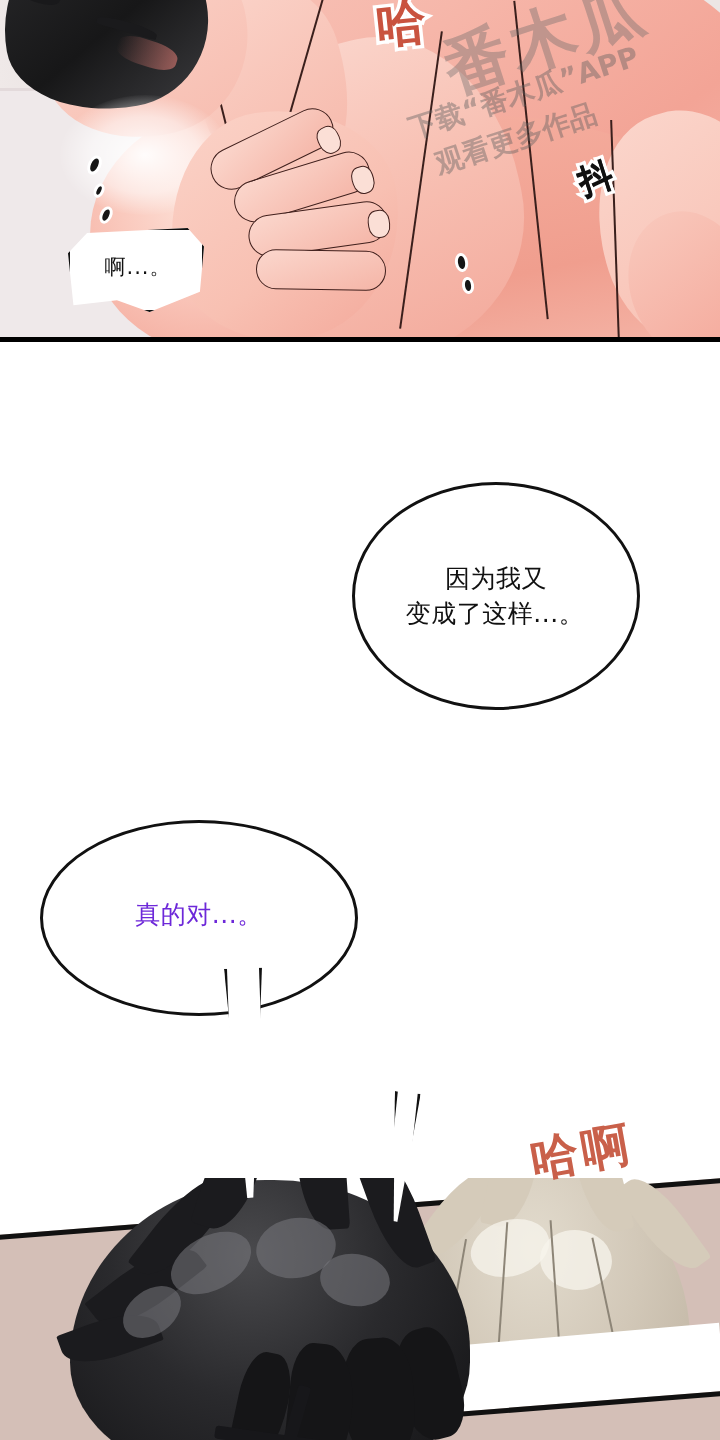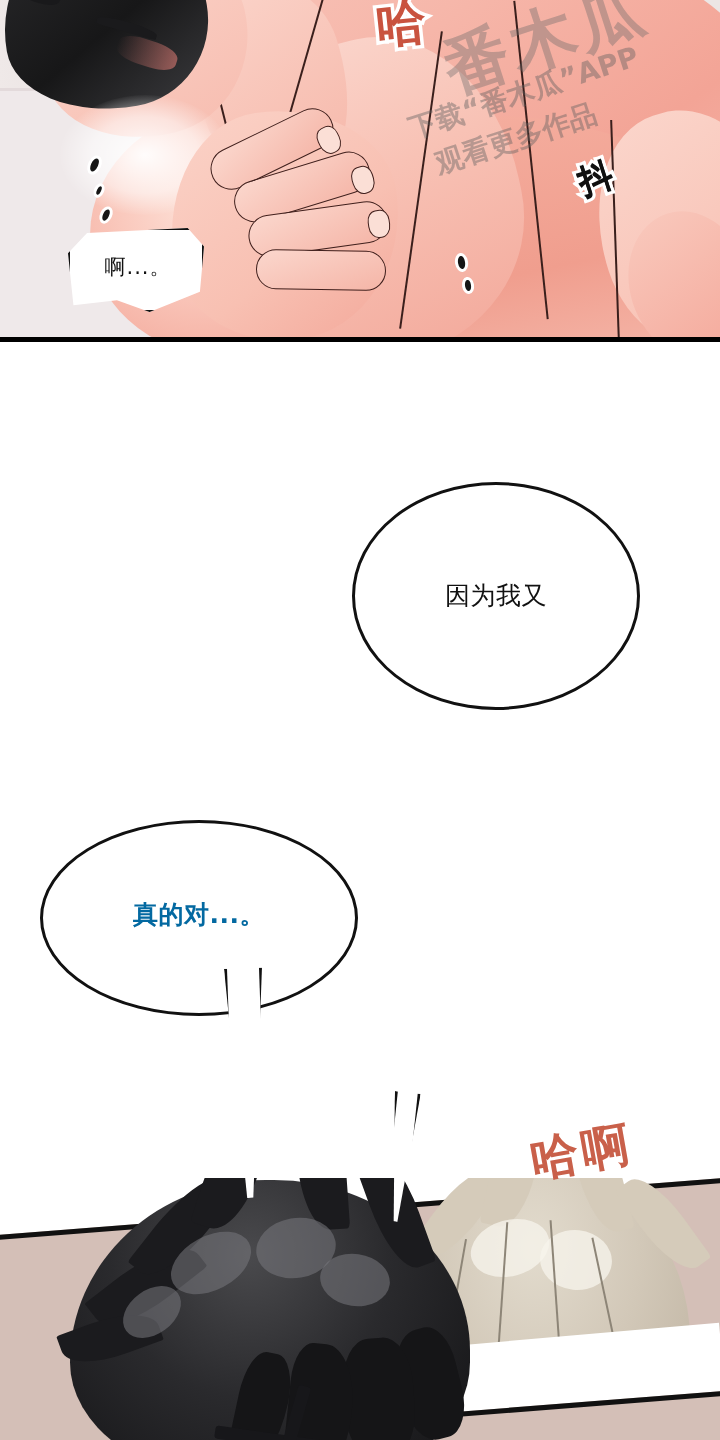--- a/index.html
+++ b/index.html
@@ -184,21 +184,21 @@
   }
   .bubble-oval span { font-size: 25px; color: #111; letter-spacing: .5px; }
   .bubble-oval .ln2 { margin-left: -2px; }
 
   
   .bubble-round {
     position: absolute; left: 40px; top: 820px; width: 318px; height: 196px;
     background: #fff; border: 3px solid #111; border-radius: 50%;
     display: flex; align-items: center; justify-content: center;
   }
-  .bubble-round span { font-size: 25px; color: #0369a1; letter-spacing: .5px; transform: translateY(-4px); font-weight: bold; }
+  .bubble-round span { font-size: 25px; color: #6d28d9; letter-spacing: .5px; transform: translateY(-4px); }
   .tail-round {
     position: absolute; left: 228px; top: 968px; width: 38px; height: 230px;
     background: #fff; border-left: 3px solid #111; border-right: 3px solid #111;
     clip-path: polygon(0% 0%, 100% 0%, 56% 100%, 40% 100%);
     transform: rotate(-2deg); z-index: 2;
   }
   .bubble-poly {
     position: absolute; left: 206px; top: 988px; width: 280px; height: 140px;
     background: #fff; border: 3px solid #111;
     clip-path: polygon(12% 36%, 72% 0%, 94% 14%, 100% 58%, 86% 92%, 38% 100%, 4% 74%, 0% 48%);
@@ -384,20 +384,21 @@
       <div class="wm-l2">观看更多作品</div>
     </div>
 
     <div class="bubble-ah">
       <span>啊...。</span>
     </div>
   </div>
 
   <div class="bubble-oval">
     <span class="ln1">因为我又</span>
+    <span class="ln2">变成了这样...。</span>
   </div>
 
   <div class="tail-round"></div>
   <div class="bubble-round">
     <span>真的对...。</span>
   </div>
   <div class="tail-poly"></div>
   <div class="sfx-ha-a">哈啊</div>
 
   <div class="panel4">

